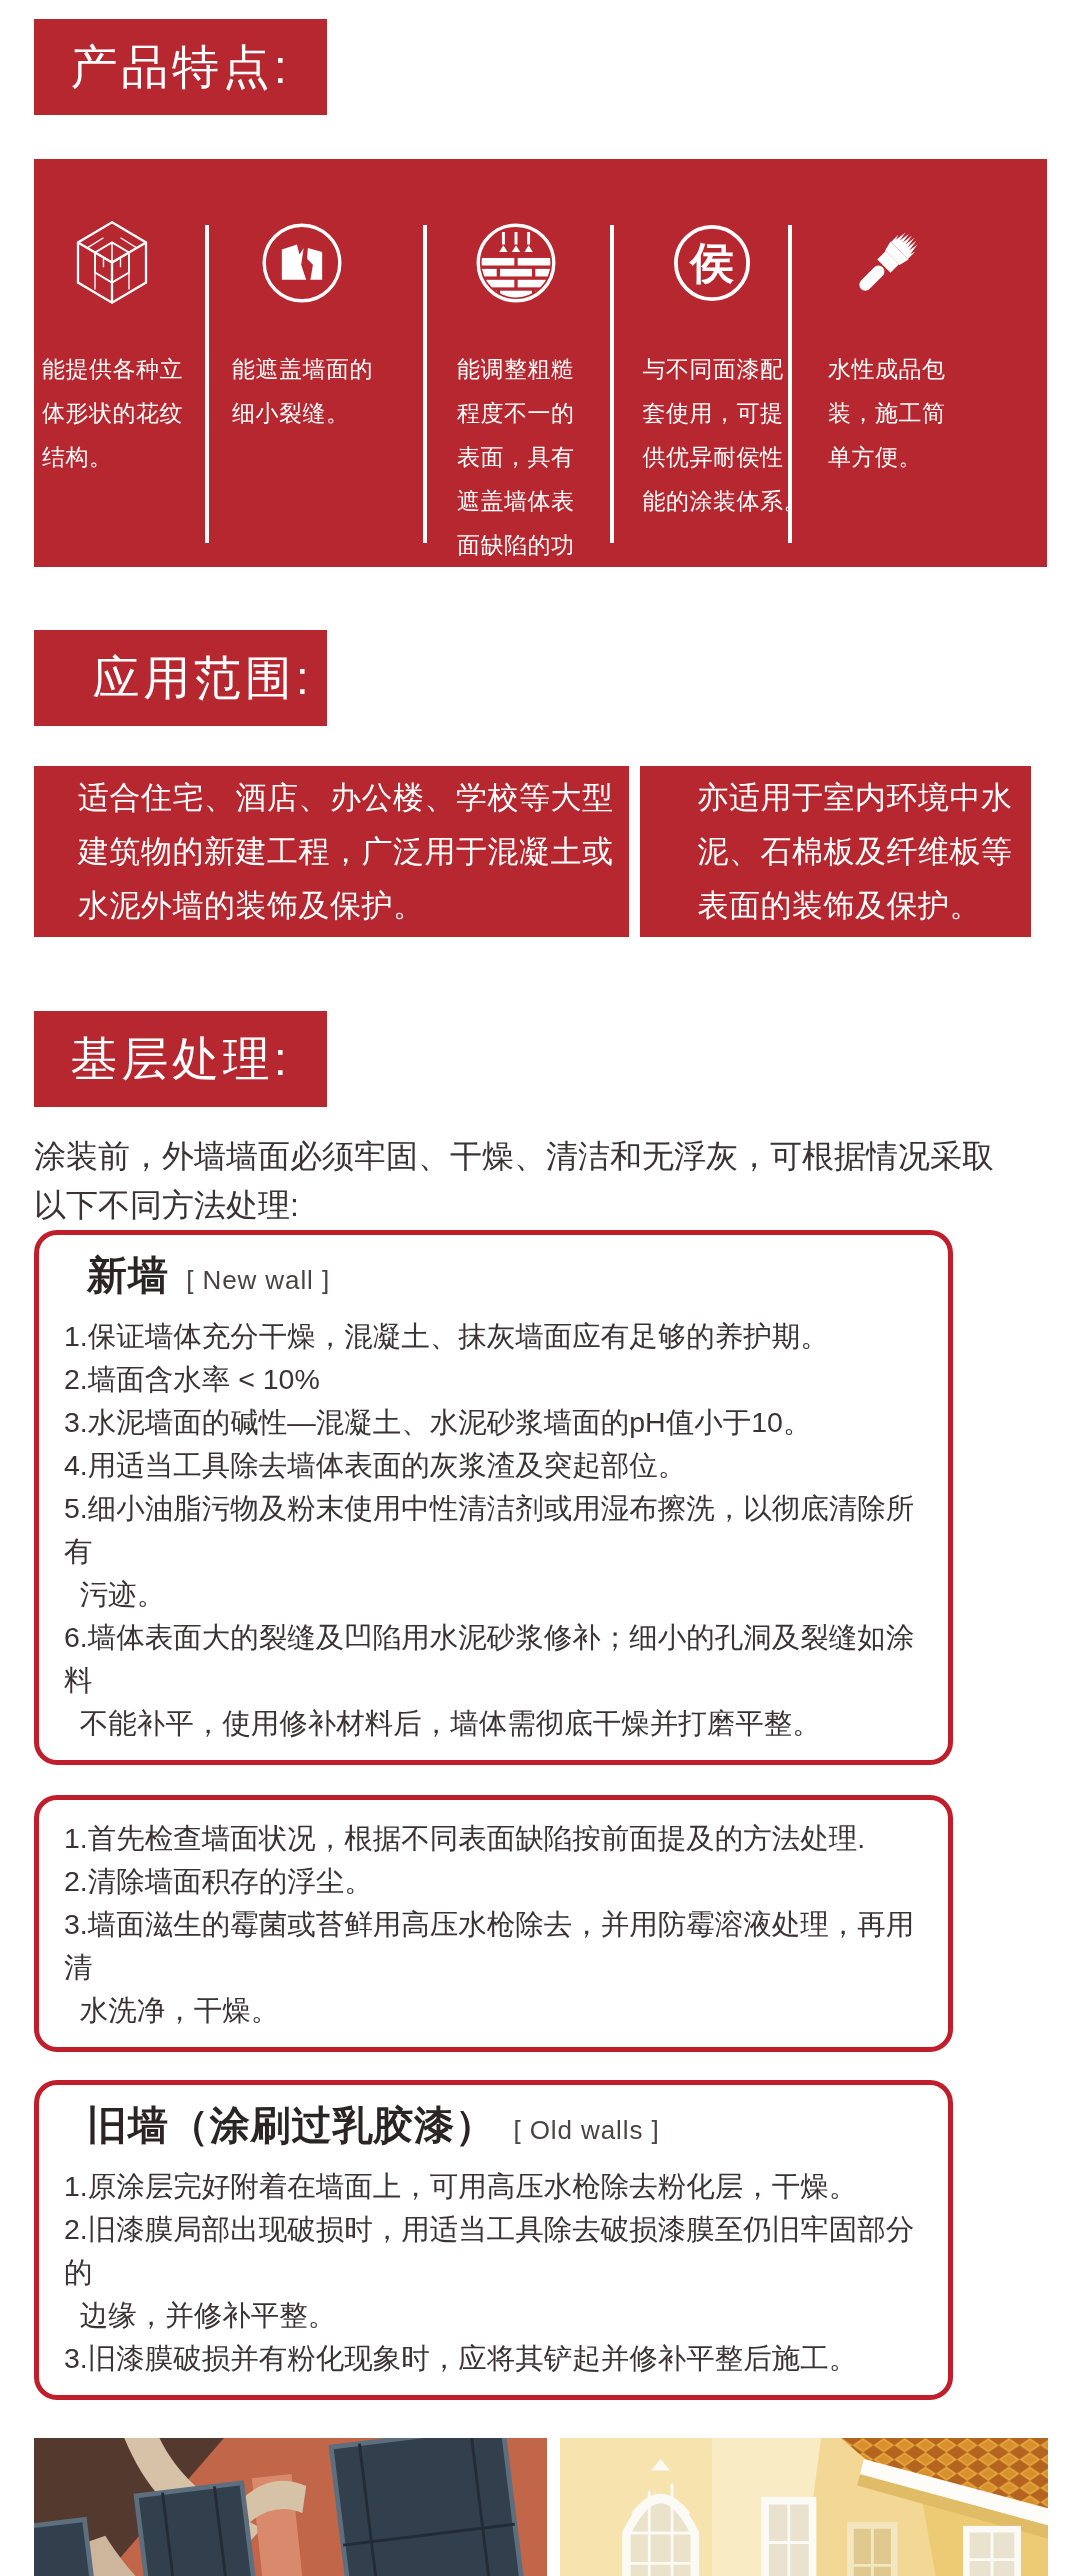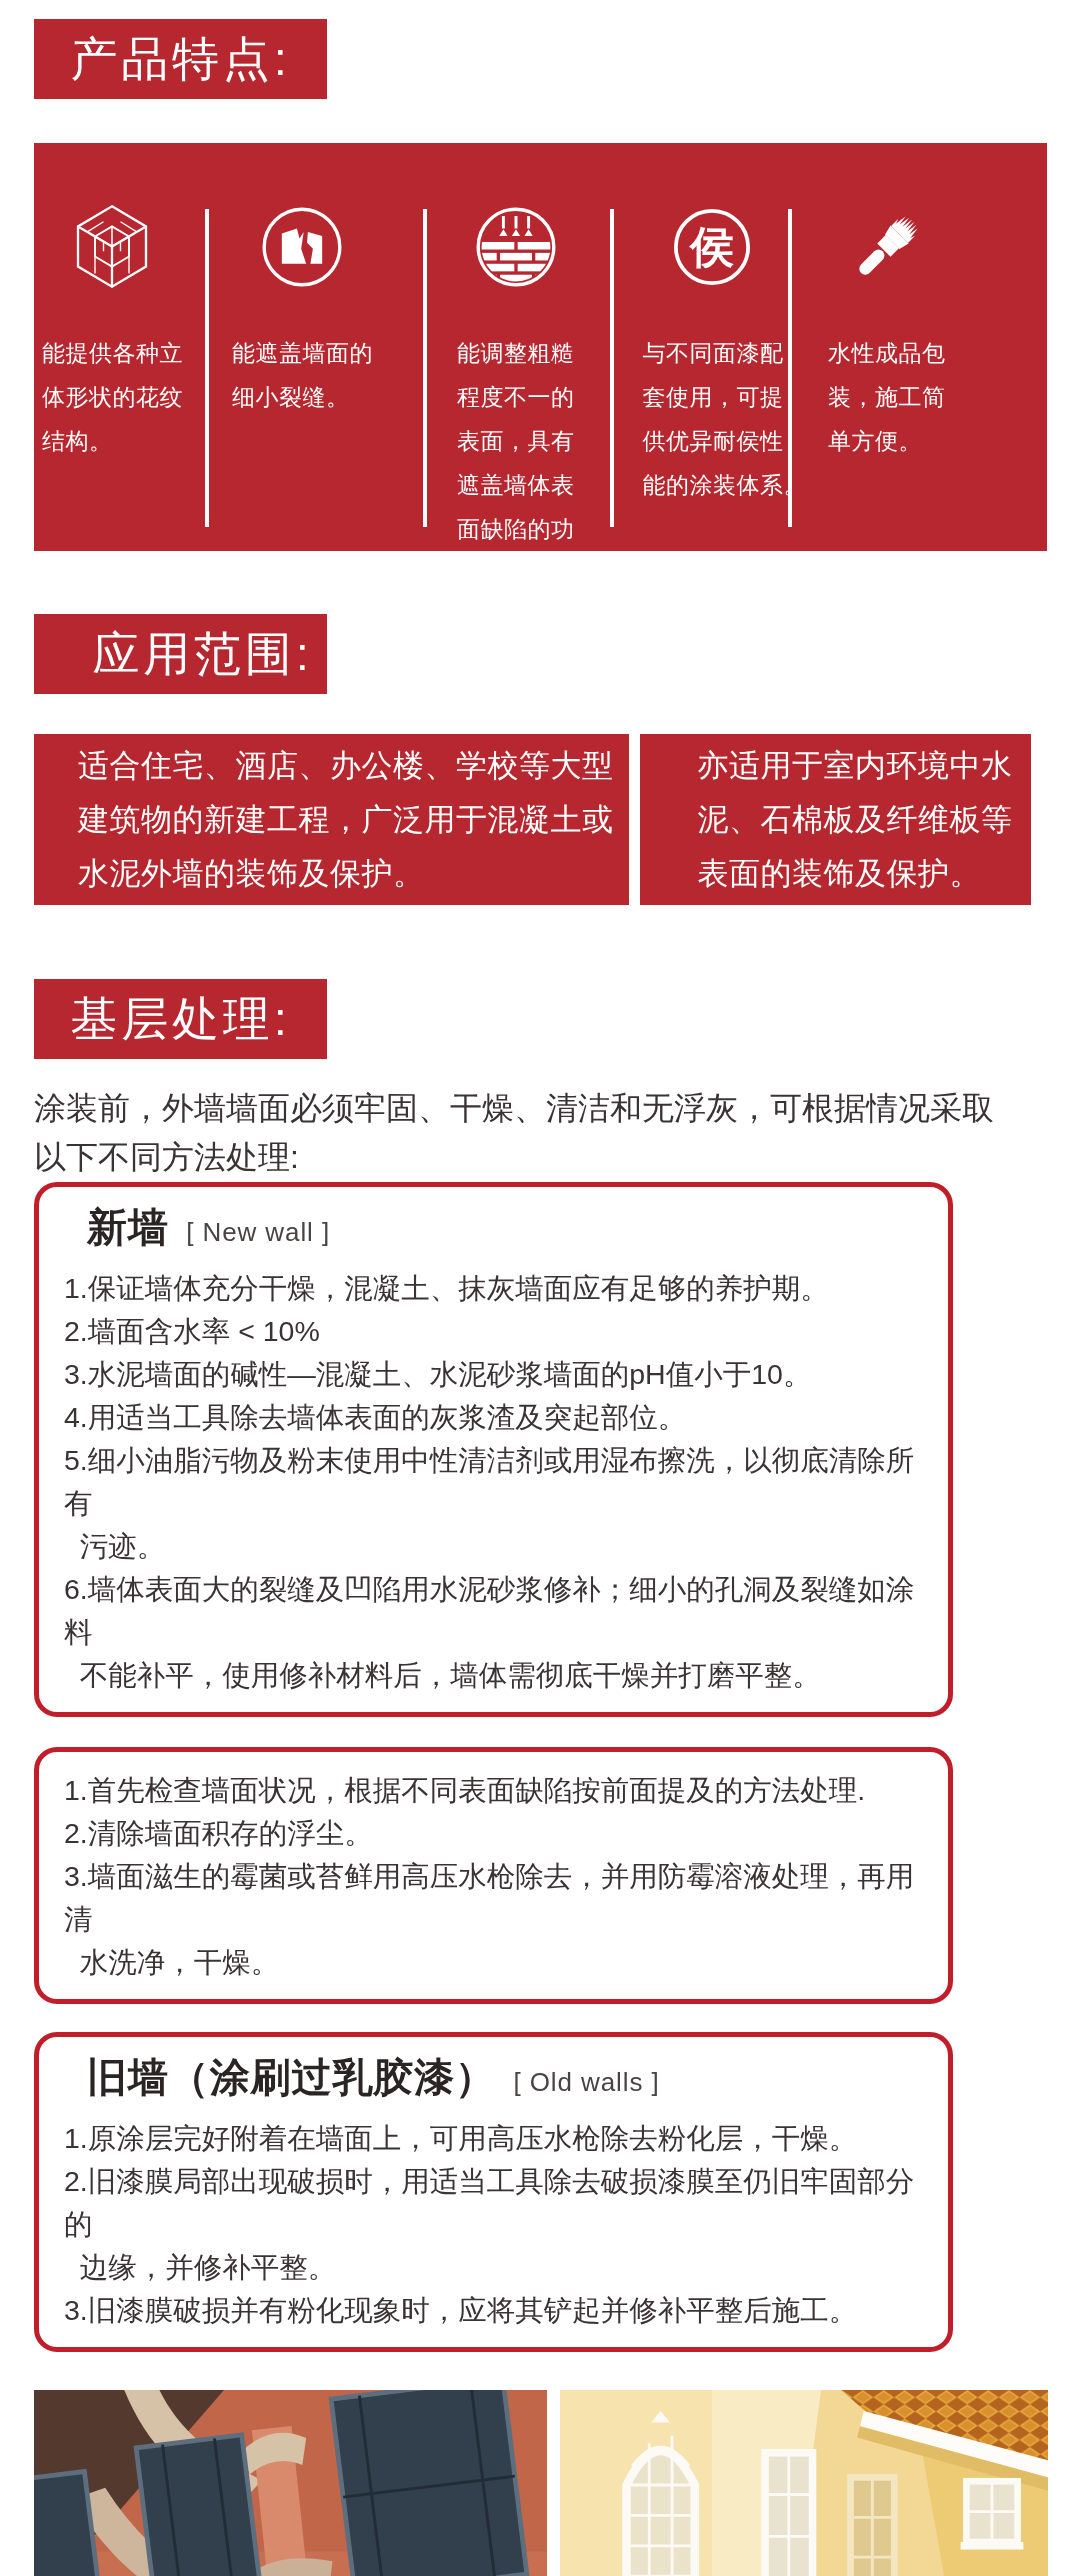--- a/index.html
+++ b/index.html
@@ -10,21 +10,21 @@
   }
   *{box-sizing:border-box;}
   html,body{margin:0;padding:0;background:#fff;}
   body{
     width:1087px;height:2576px;overflow:hidden;
     font-family:"Liberation Sans","DejaVu Sans",sans-serif;
     color:var(--text);
   }
   
   .hdr{
-    width:293px;height:80px;margin-left:34px;
+    width:293px;height:96px;margin-left:34px;
     background:var(--red);color:#fff;
     display:flex;align-items:center;justify-content:center;
     font-size:47px;letter-spacing:3.8px;font-weight:400;
   }
   .hdr1{margin-top:19px;}
   .hdr2{margin-top:63px;padding-left:44px;}
   .hdr3{margin-top:74px;}
 
   
   .features{

